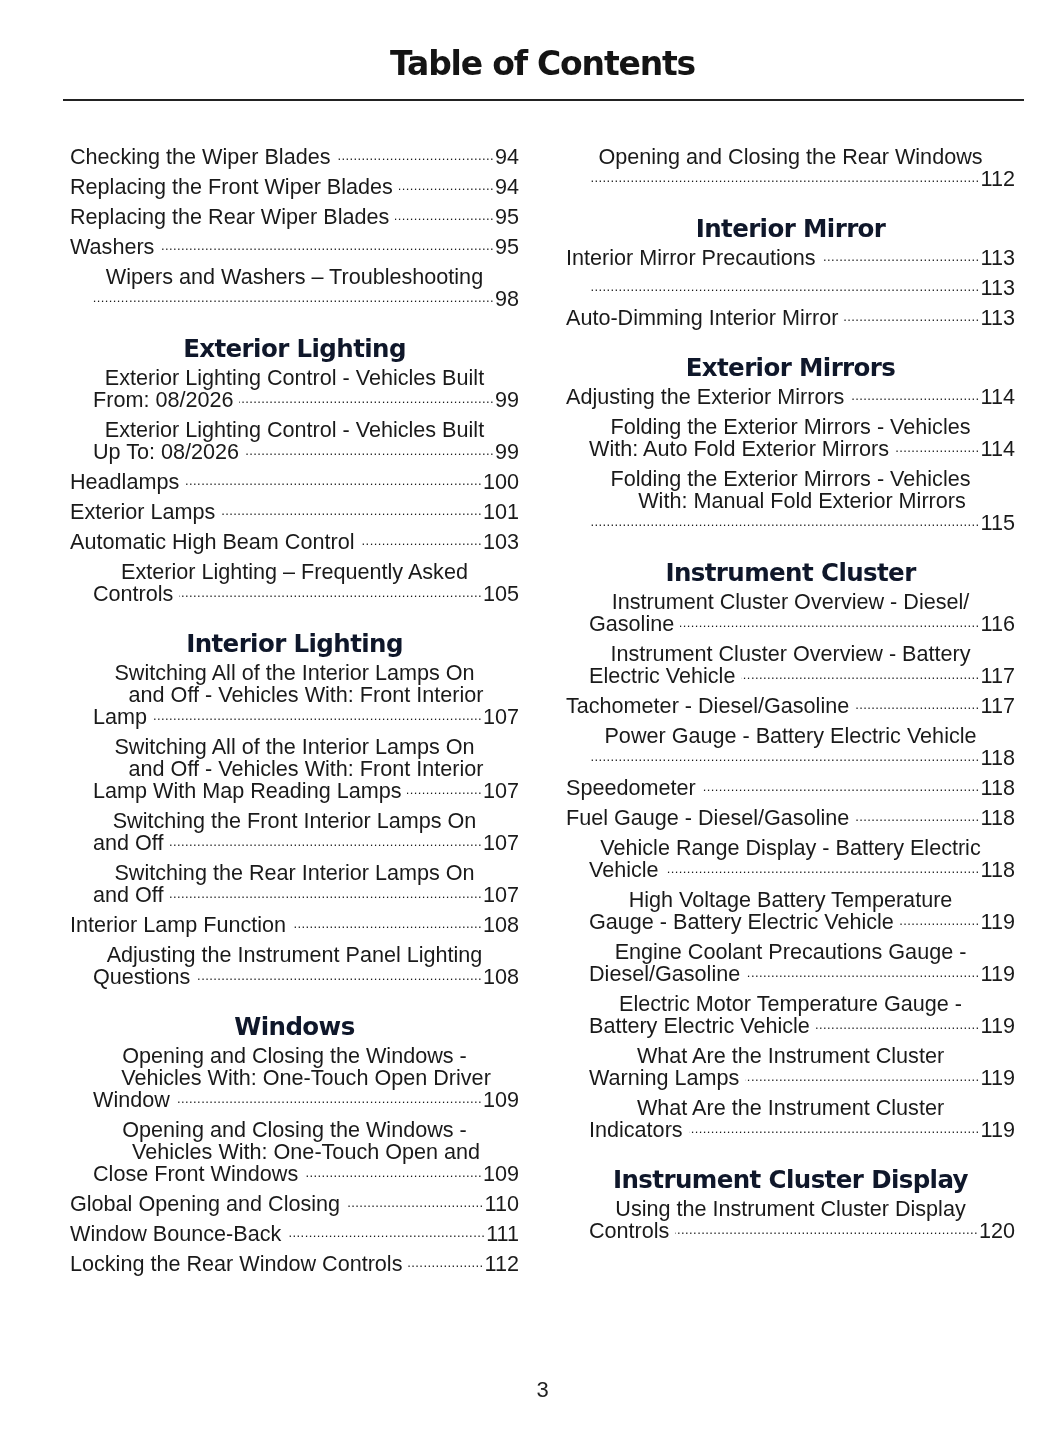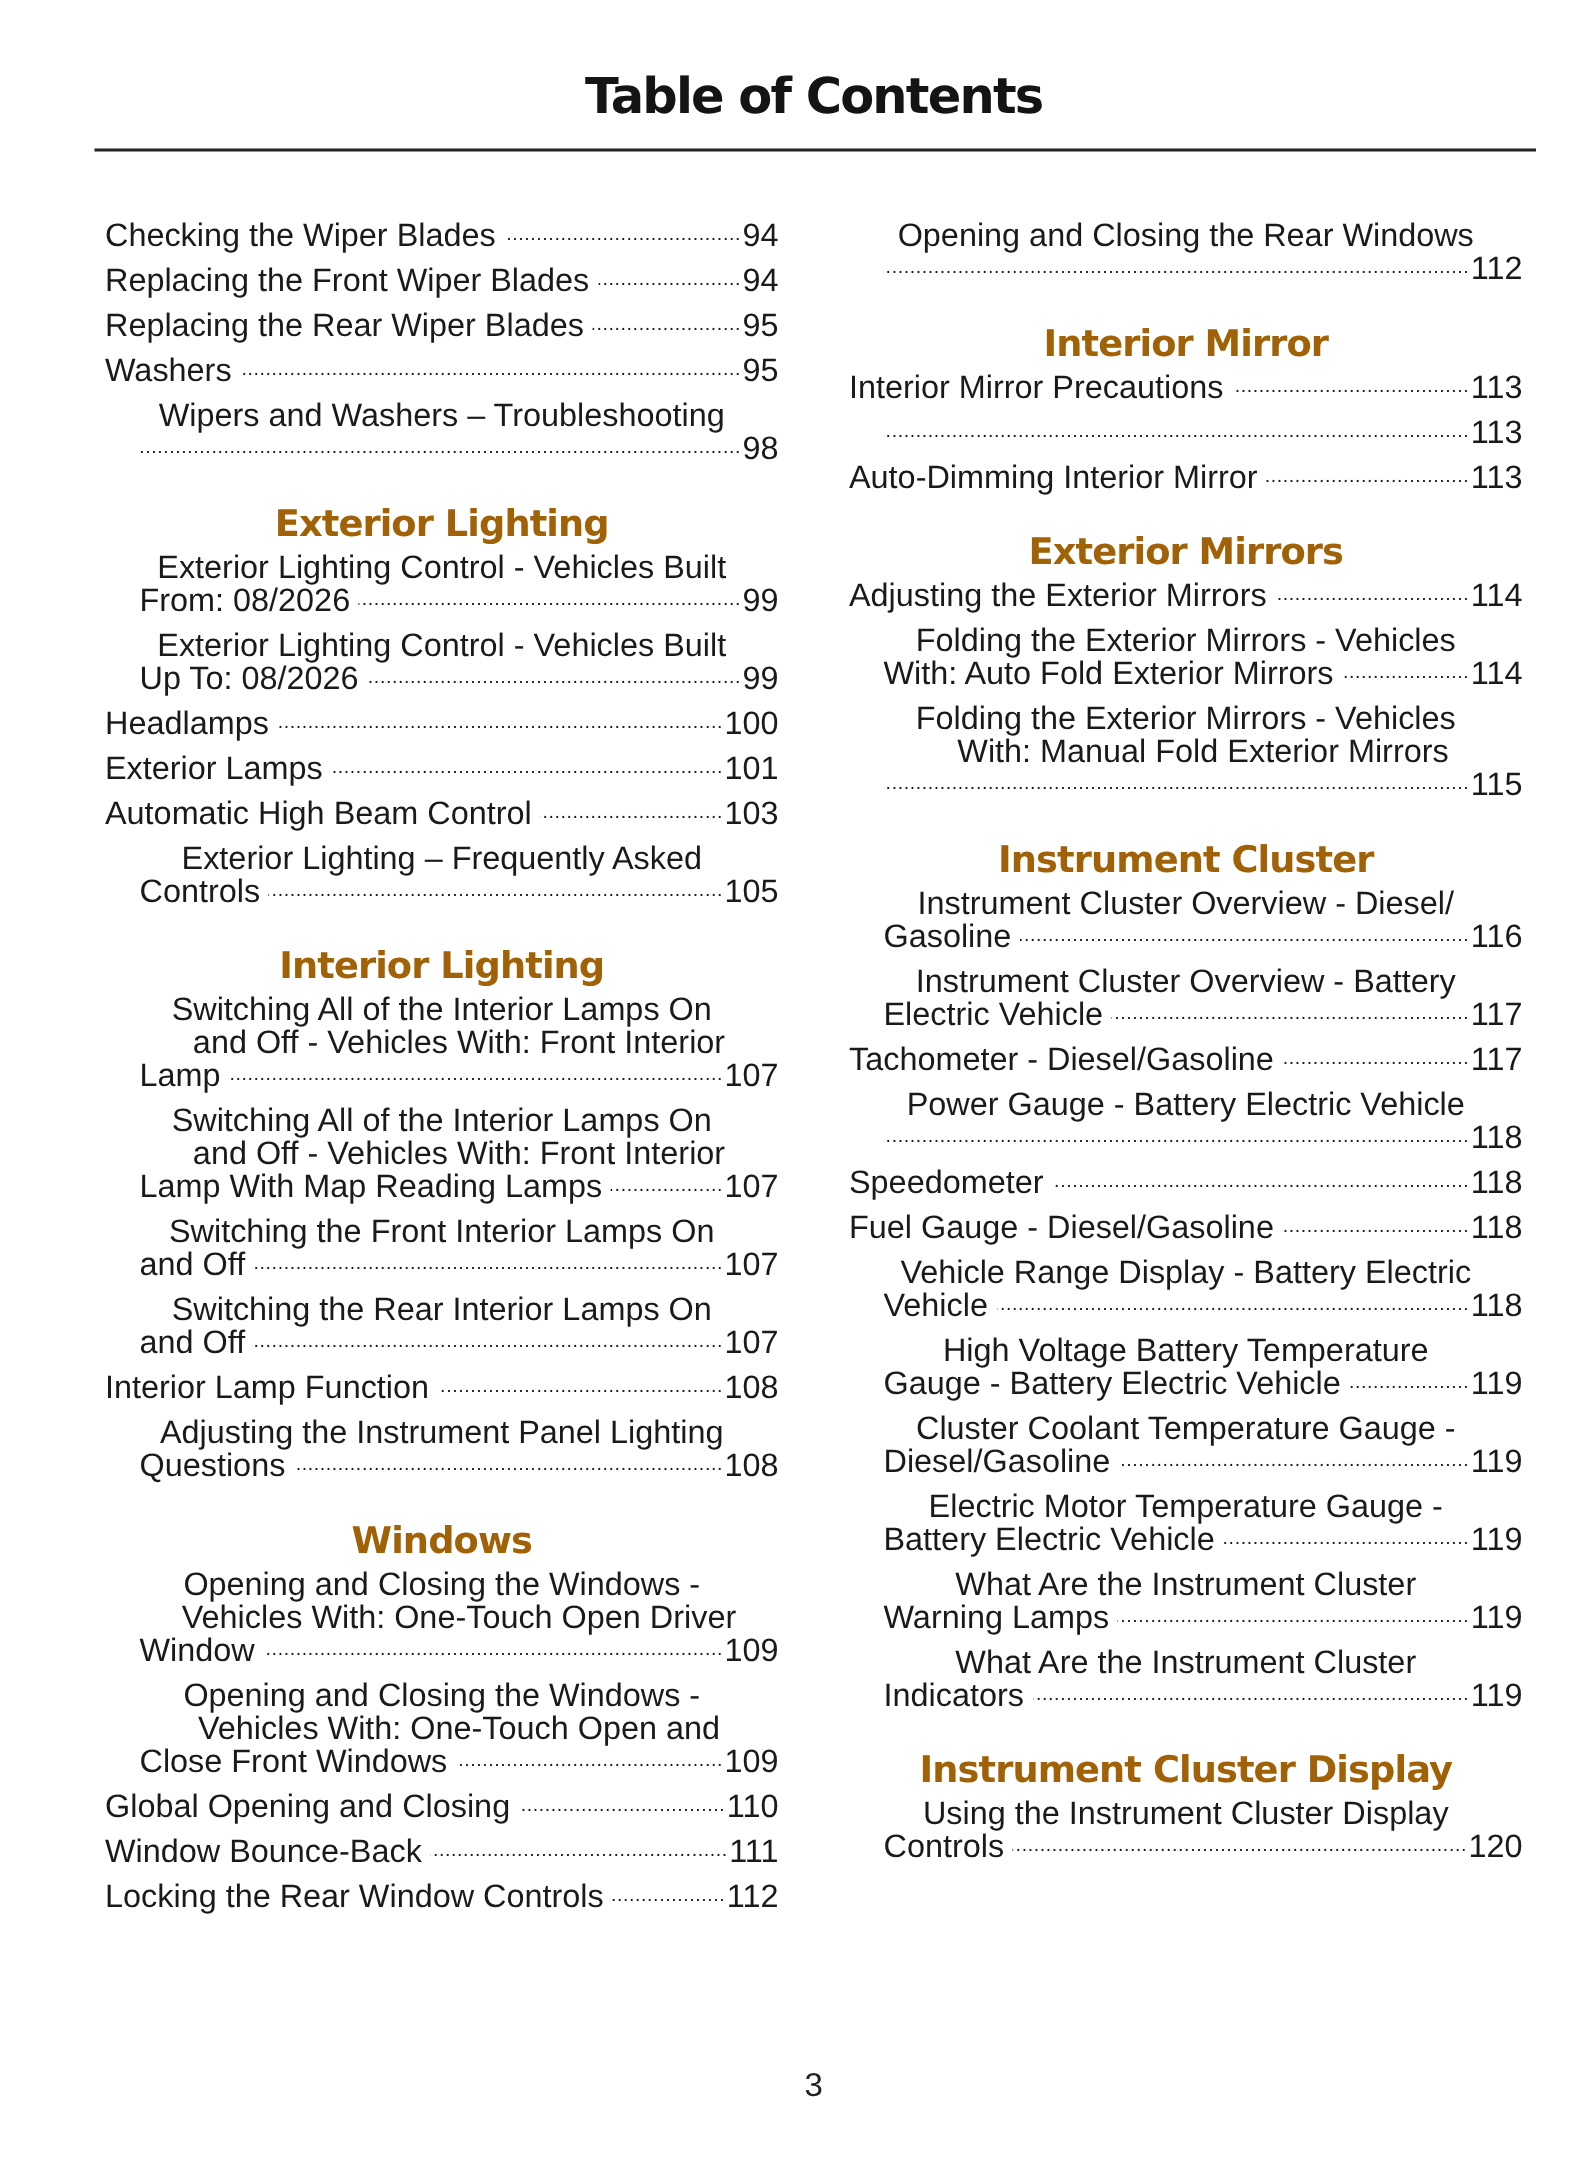--- a/index.html
+++ b/index.html
@@ -6,21 +6,21 @@
   body { width:1055px; height:1448px; position:relative; overflow:hidden;
          font-family:"Liberation Sans", "DejaVu Sans", sans-serif; color:#1a1a1a; }
   .title { position:absolute; left:0; width:1085px; top:44px; text-align:center;
            font-family:"DejaVu Sans", sans-serif; font-weight:bold; font-size:33px;
            letter-spacing:-1.2px; color:#141414; }
   .rule { position:absolute; left:63px; width:961px; top:99px; height:2px; background:#222; }
   .col { position:absolute; top:146px; width:449px;text-align:center; }
   .col.left { left:70px; }
   .col.right { left:566px; }
   .heading { font-family:"DejaVu Sans", sans-serif; font-weight:bold; font-size:24.5px;
-             letter-spacing:-0.6px; color:#a16207; line-height:30px; margin-top:24px; margin-bottom:3px; }
+             letter-spacing:-0.6px; color:#0f172a; line-height:30px; margin-top:24px; margin-bottom:3px; }
   .entry { font-size:21.6px; line-height:22px; margin-bottom:8px; position:relative; }
   .entry .line { display:block; white-space:nowrap; }
   .entry .line.cont { padding-left:23px; }
   .entry .last { display:flex; align-items:baseline; white-space:nowrap; }
   .entry .last.cont { padding-left:23px; }
   .entry .lead { flex:1 1 auto; overflow:hidden; margin:0 1px 0 6px; height:18px; position:relative; }
   .entry .lead::before { content:"..................................................................................................................................................................";
       position:absolute; right:0; bottom:-3px; font-size:13px; letter-spacing:0.4px; color:#1a1a1a; white-space:nowrap; }
   .entry .last.cont.onlydots .lead { margin-left:0; }
   .page-num { flex:0 0 auto; }
@@ -313,21 +313,21 @@
     </div>
     <div class="entry">
       <span class="line">High Voltage Battery Temperature</span>
       <div class="last cont">
         <span>Gauge - Battery Electric Vehicle</span>
         <span class="lead"></span>
         <span class="page-num">119</span>
       </div>
     </div>
     <div class="entry">
-      <span class="line">Cluster Coolant Temperature Gauge -</span>
+      <span class="line">Engine Coolant Precautions Gauge -</span>
       <div class="last cont">
         <span>Diesel/Gasoline</span>
         <span class="lead"></span>
         <span class="page-num">119</span>
       </div>
     </div>
     <div class="entry">
       <span class="line">Electric Motor Temperature Gauge -</span>
       <div class="last cont">
         <span>Battery Electric Vehicle</span>

